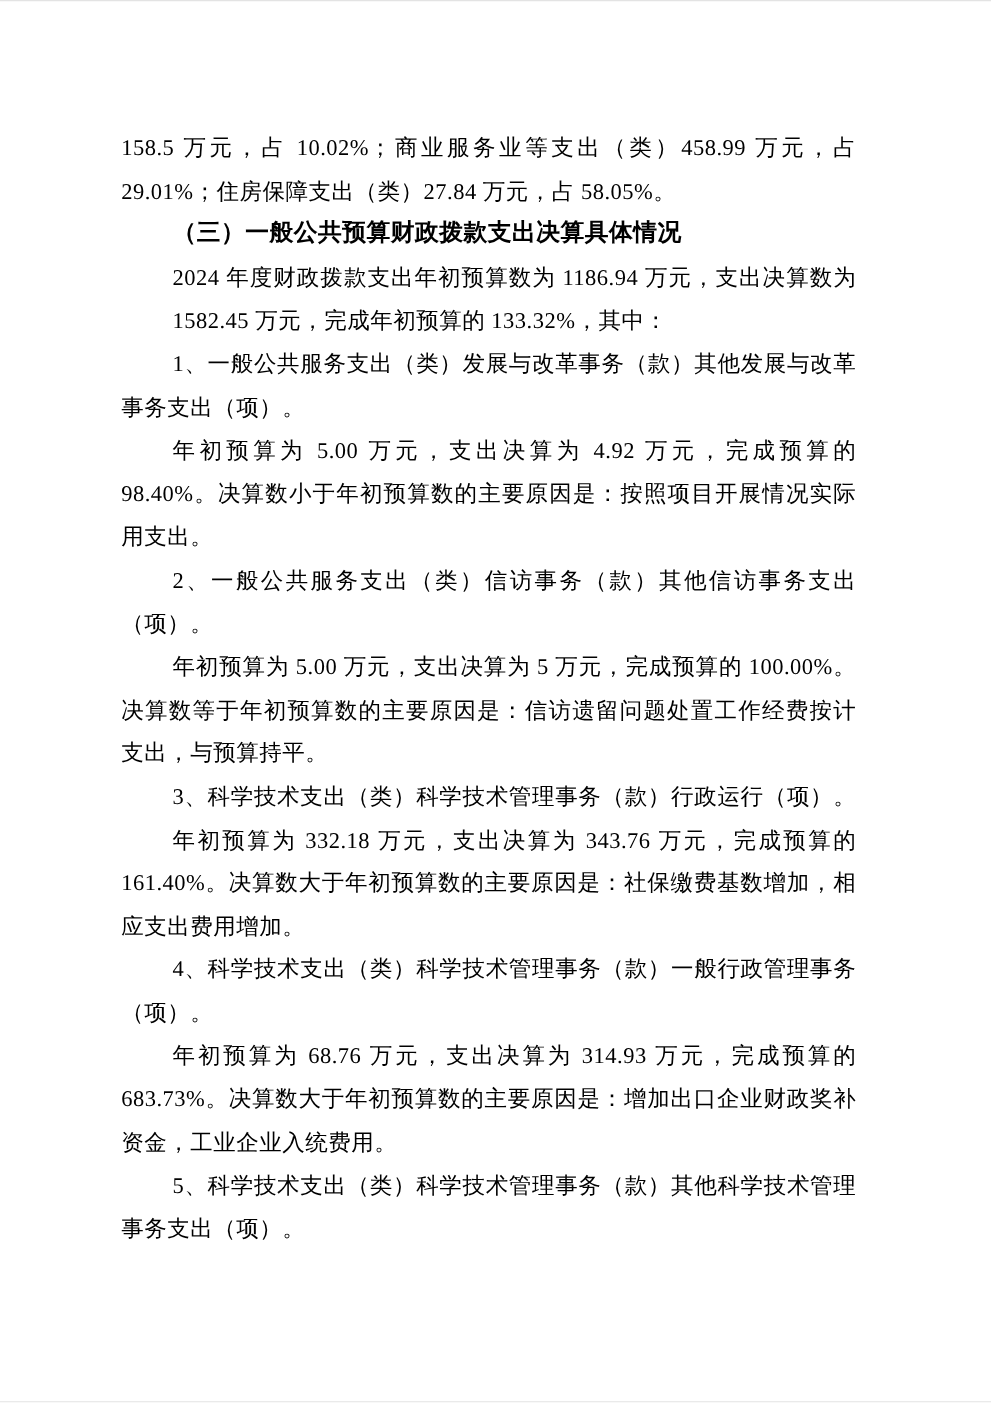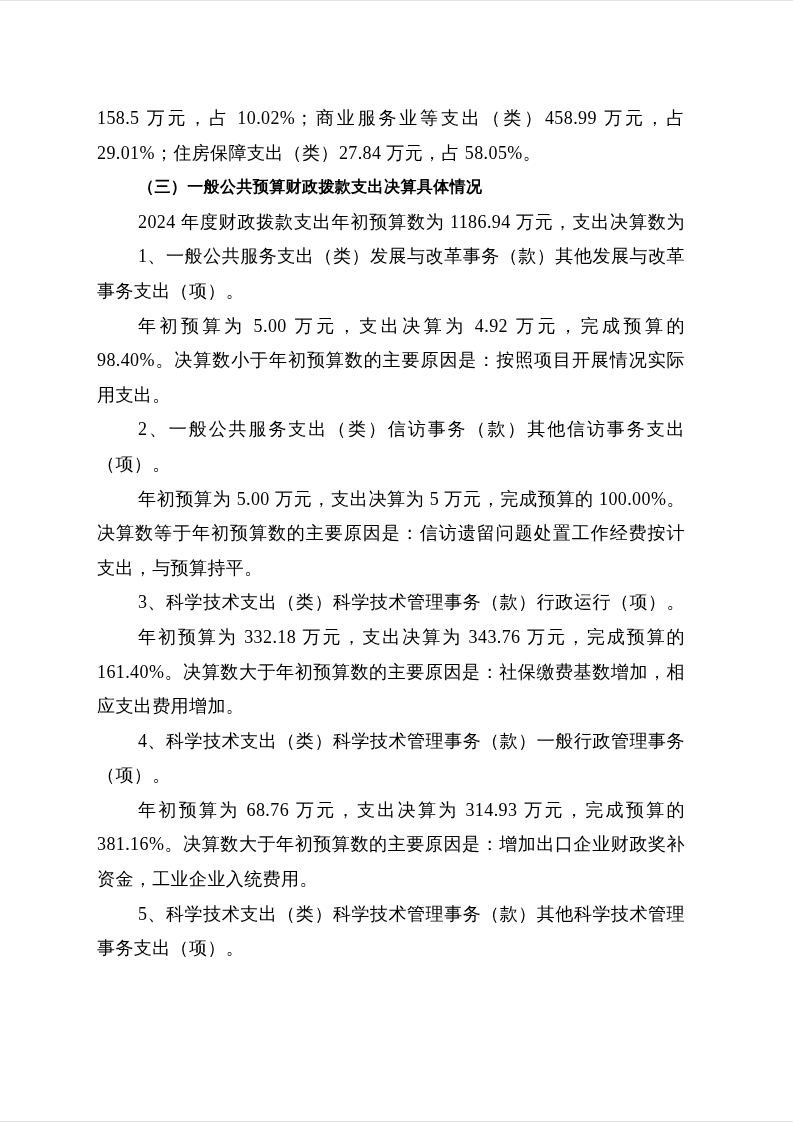--- a/index.html
+++ b/index.html
@@ -41,47 +41,48 @@
     text-align: justify;
     text-align-last: justify;
     text-justify: inter-character;
   }
   .ln.ind {
     padding-left: 41px;
   }
   .ln.heading {
     font-family: "Liberation Sans", "DejaVu Sans", sans-serif;
     font-weight: bold;
-    font-size: 16px;
+    font-size: 19px;
   }
 </style>
 </head>
 <body>
 
 <div class="page">
   <div class="content">
     <div class="ln just">158.5 万元，占 10.02%；商业服务业等支出（类）458.99 万元，占</div>
     <div class="ln">29.01%；住房保障支出（类）27.84 万元，占 58.05%。</div>
     <div class="ln ind heading">（三）一般公共预算财政拨款支出决算具体情况</div>
     <div class="ln ind just">2024 年度财政拨款支出年初预算数为 1186.94 万元，支出决算数为</div>
+    <div class="ln ind">1582.45 万元，完成年初预算的 133.32%，其中：</div>
     <div class="ln ind just">1、一般公共服务支出（类）发展与改革事务（款）其他发展与改革</div>
     <div class="ln">事务支出（项）。</div>
     <div class="ln ind just">年初预算为 5.00 万元，支出决算为 4.92 万元，完成预算的</div>
     <div class="ln just">98.40%。决算数小于年初预算数的主要原因是：按照项目开展情况实际费</div>
     <div class="ln">用支出。</div>
     <div class="ln ind just">2、一般公共服务支出（类）信访事务（款）其他信访事务支出</div>
     <div class="ln">（项）。</div>
     <div class="ln ind just">年初预算为 5.00 万元，支出决算为 5 万元，完成预算的 100.00%。</div>
     <div class="ln just">决算数等于年初预算数的主要原因是：信访遗留问题处置工作经费按计划</div>
     <div class="ln">支出，与预算持平。</div>
     <div class="ln ind just">3、科学技术支出（类）科学技术管理事务（款）行政运行（项）。</div>
     <div class="ln ind just">年初预算为 332.18 万元，支出决算为 343.76 万元，完成预算的</div>
     <div class="ln just">161.40%。决算数大于年初预算数的主要原因是：社保缴费基数增加，相</div>
     <div class="ln">应支出费用增加。</div>
     <div class="ln ind just">4、科学技术支出（类）科学技术管理事务（款）一般行政管理事务</div>
     <div class="ln">（项）。</div>
     <div class="ln ind just">年初预算为 68.76 万元，支出决算为 314.93 万元，完成预算的</div>
-    <div class="ln just">381.16%。决算数大于年初预算数的主要原因是：增加出口企业财政奖补</div>
+    <div class="ln just">683.73%。决算数大于年初预算数的主要原因是：增加出口企业财政奖补</div>
     <div class="ln">资金，工业企业入统费用。</div>
     <div class="ln ind just">5、科学技术支出（类）科学技术管理事务（款）其他科学技术管理</div>
     <div class="ln">事务支出（项）。</div>
   </div>
 </div>
 
 </body></html>

